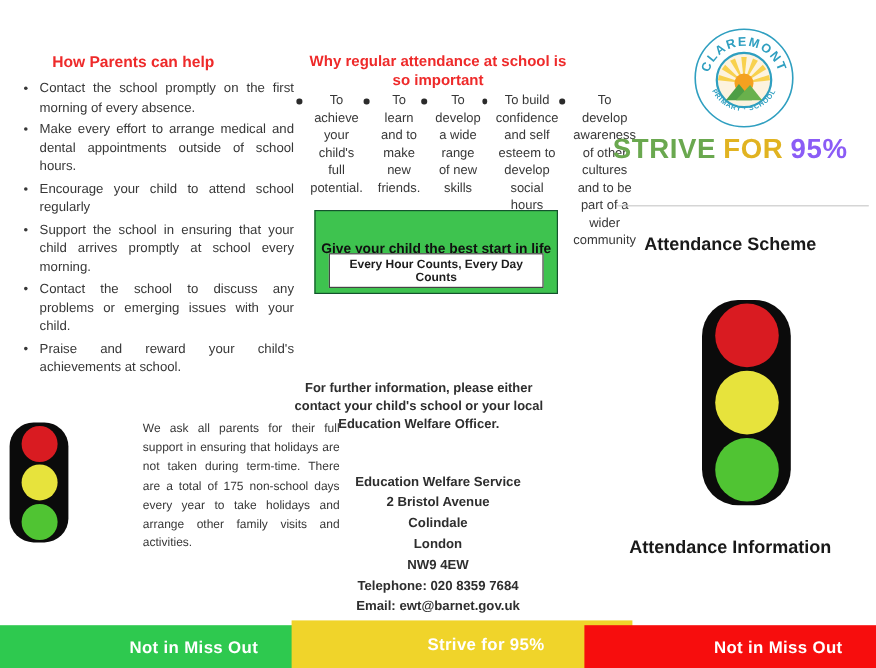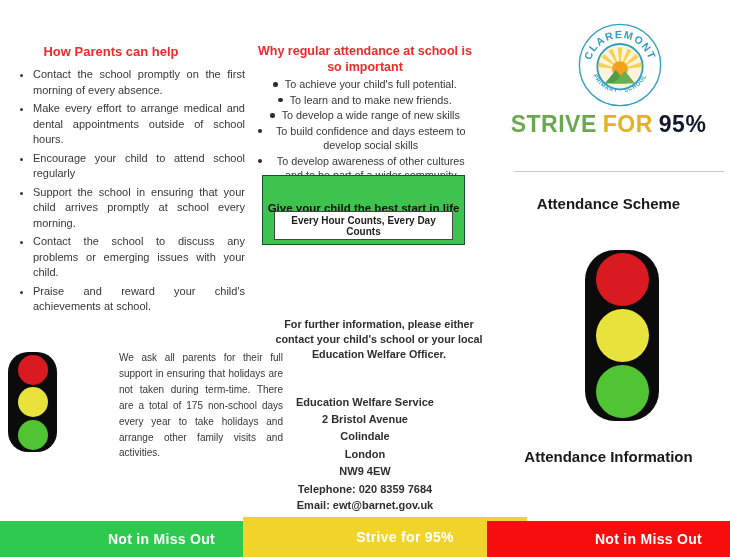--- a/index.html
+++ b/index.html
@@ -34,39 +34,39 @@
   .tl-large { position:absolute; left:585px; top:250px; width:74px; height:171px; border-radius:30px; }
   .tl-large .lamp { width:53px; height:53px; border-radius:50%; }
 
   
   .mid-heading {
     position:absolute; left:257px; top:43px; width:216px; text-align:center;
     font-size:12.5px; font-weight:bold; line-height:16px;
   }
   .mid-list {
     position:absolute; left:247px; top:77px; width:236px;
-    display:flex; flex-direction:column; gap:1px;
+    display:flex; flex-direction:row; gap:1px;
   }
   .mid-item { display:flex; justify-content:center; gap:7px; font-size:10.8px; line-height:14.5px; color:#373737; }
   .mid-item .dot { flex:none; width:4.5px; height:4.5px; border-radius:50%; background:#2b2b2b; margin-top:5px; }
   .mid-item .txt { max-width:203px; text-align:center; }
 
   .banner {
     position:absolute; left:262px; top:175px; width:203px; height:70px;
     border:1px solid #14532d; box-sizing:border-box;
   }
   .banner-title { margin-top:26px; text-align:center; font-size:11.5px; font-weight:bold; color:#101010; }
   .banner-strap {
     position:absolute; left:11px; right:11px; bottom:4px; background:#ffffff;
     border:1px solid #444444; text-align:center; font-size:10px; font-weight:bold;
     color:#1d1d1d; padding:2.5px 0;
   }
 
   .mid-info {
-    position:absolute; left:265px; top:317px; width:228px; text-align:center;
+    position:absolute; left:235px; top:317px; width:228px; text-align:center;
     font-size:10.8px; font-weight:bold; line-height:15px; color:#2e2e2e;
   }
   .mid-address {
     position:absolute; left:253px; top:394px; width:224px; text-align:center;
     font-size:11px; font-weight:bold; line-height:17.2px; color:#2e2e2e;
   }
   .mid-contact {
     position:absolute; left:253px; top:482px; width:224px; text-align:center;
     font-size:11px; font-weight:bold; line-height:15.5px; color:#2e2e2e;
   }
@@ -132,21 +132,21 @@
     <div class="mid-item">
       <span class="dot"></span>
       <span class="txt">To learn and to make new friends.</span>
     </div>
     <div class="mid-item">
       <span class="dot"></span>
       <span class="txt">To develop a wide range of new skills</span>
     </div>
     <div class="mid-item">
       <span class="dot"></span>
-      <span class="txt">To build confidence and days esteem to develop social skills</span>
+      <span class="txt">To build confidence and self esteem to develop social hours</span>
     </div>
     <div class="mid-item">
       <span class="dot"></span>
       <span class="txt">To develop awareness of other cultures and to be part of a wider community</span>
     </div>
   </div>
 
   <div class="banner" style="background-color: rgb(62, 195, 79);">
     <div class="banner-title">Give your child the best start in life</div>
     <div class="banner-strap">Every Hour Counts, Every Day Counts</div>
@@ -188,21 +188,21 @@
         <polygon points="50,55 31.3,36.9 28.0,41.2"></polygon>
         <polygon points="50,55 25.3,47.0 24.1,52.3"></polygon>
       </g>
       <circle cx="50" cy="55" r="9.5" fill="#f4a120"></circle>
       <polygon points="32,72 45,56 58,72" fill="#4e9e45"></polygon>
       <polygon points="42,72 56,57 68,72" fill="#69b14c"></polygon>
     </svg>
   </div>
 
   <div class="strive">
-    <span style="color: rgb(106, 168, 79);">STRIVE</span><span style="color: rgb(225, 179, 33);">FOR</span><span style="color: #0f172a;">95%</span>
+    <span style="color: rgb(106, 168, 79);">STRIVE</span><span style="color: rgb(225, 179, 33);">FOR</span><span style="color: #8b5cf6;">95%</span>
   </div>
 
   <div class="divider"></div>
 
   <div class="scheme-heading">Attendance Scheme</div>
 
   <div class="traffic-light tl-large" style="background-color: rgb(11, 11, 11);">
     <div class="lamp" style="background-color: rgb(217, 27, 33);"></div>
     <div class="lamp" style="background-color: rgb(231, 227, 60);"></div>
     <div class="lamp" style="background-color: rgb(80, 196, 51);"></div>

